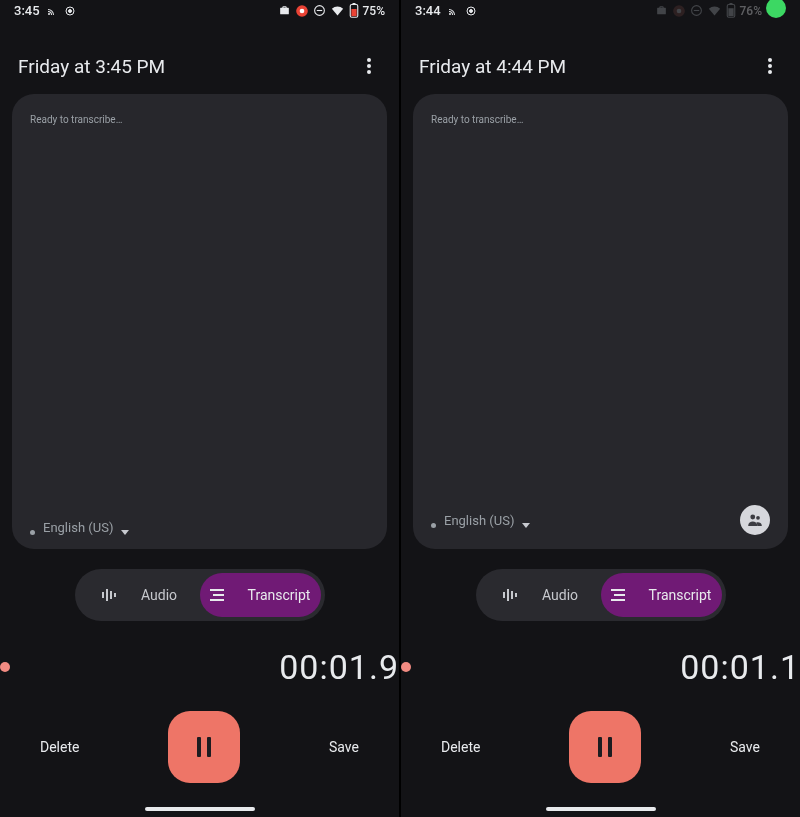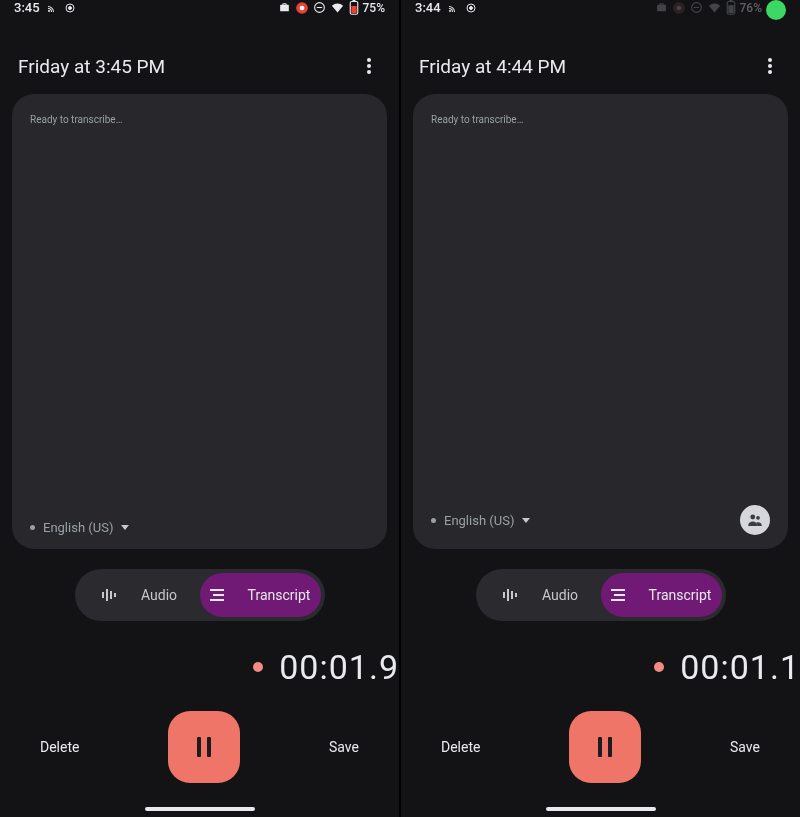--- a/index.html
+++ b/index.html
@@ -17,22 +17,22 @@
     background: #131316;
     display: flex;
     flex-direction: column;
     position: relative;
   }
   .phone + .phone { margin-left: 2px; }
   
   .status-bar {
     height: 34px;
     display: flex;
-    align-items: flex-start;
-    padding: 0 14px;
+    align-items: flex-end;
+    padding: 16px 14px;
     font-size: 13px;
     font-weight: 500;
   }
   .status-left { display: flex; align-items: center; gap: 6px; }
   .status-right { margin-left: auto; display: flex; align-items: center; gap: 4px; }
   .status-right.dim { opacity: 0.35; }
   .status-right .bat-pct { font-size: 12px; }
   .status-icon { display: inline-flex; align-items: center; }
   .green-pill {
     width: 20px; height: 20px; background: #3cd863; border-radius: 10px;
@@ -51,21 +51,21 @@
     background: #27272c;
     border-radius: 22px;
     flex: 1;
     display: flex; flex-direction: column;
     padding: 20px 18px 14px;
     position: relative;
   }
   .placeholder { color: #9aa0a6; font-size: 10px; }
   .card-footer { margin-top: auto; display:flex; align-items:center; justify-content:space-between; }
   .lang-chip {
-    display: inline-flex; align-items: center; gap: 8px;
+    display: inline-flex; align-items: flex-end; gap: 8px;
     color: #9aa0a6; font-size: 13px; cursor:pointer;
   }
   .dot { width:5px; height:5px; border-radius:50%; background:#9aa0a6; }
   .chev { width:0; height:0; border-left:4px solid transparent; border-right:4px solid transparent; border-top:5px solid #c7c9cf; }
   .people-btn {
     width: 30px; height: 30px; border-radius: 50%; background: #d6d7dc;
     display:flex; align-items:center; justify-content:center; cursor:pointer;
   }
   
   .tabs {
@@ -78,21 +78,21 @@
   }
   .tab {
     flex:1; height: 44px; border-radius: 26px;
     display:flex; align-items:center; justify-content:center; gap:24px;
     font-size: 14px; color:#e8eaed; cursor:pointer;
   }
   .tab.inactive { color:#c6c8cd; }
   .tab.active { background:#701a75; }
   
   .timer-row {
-    display:flex; align-items:center; justify-content:flex-end; gap:16px;
+    display:flex; align-items:center; justify-content:space-between; gap:16px;
     margin-top: 26px;
   }
   .rec-dot { width:10px; height:10px; border-radius:50%; background:#f28b82; }
   .timer { font-size: 34px; font-weight:400; color:#e8eaed; letter-spacing:1px; }
   
   .controls {
     display:flex; align-items:center; justify-content:space-between;
     padding: 24px 40px 6px;
   }
   .ctl-text { font-size:14px; cursor:pointer; color:#e8eaed; }

